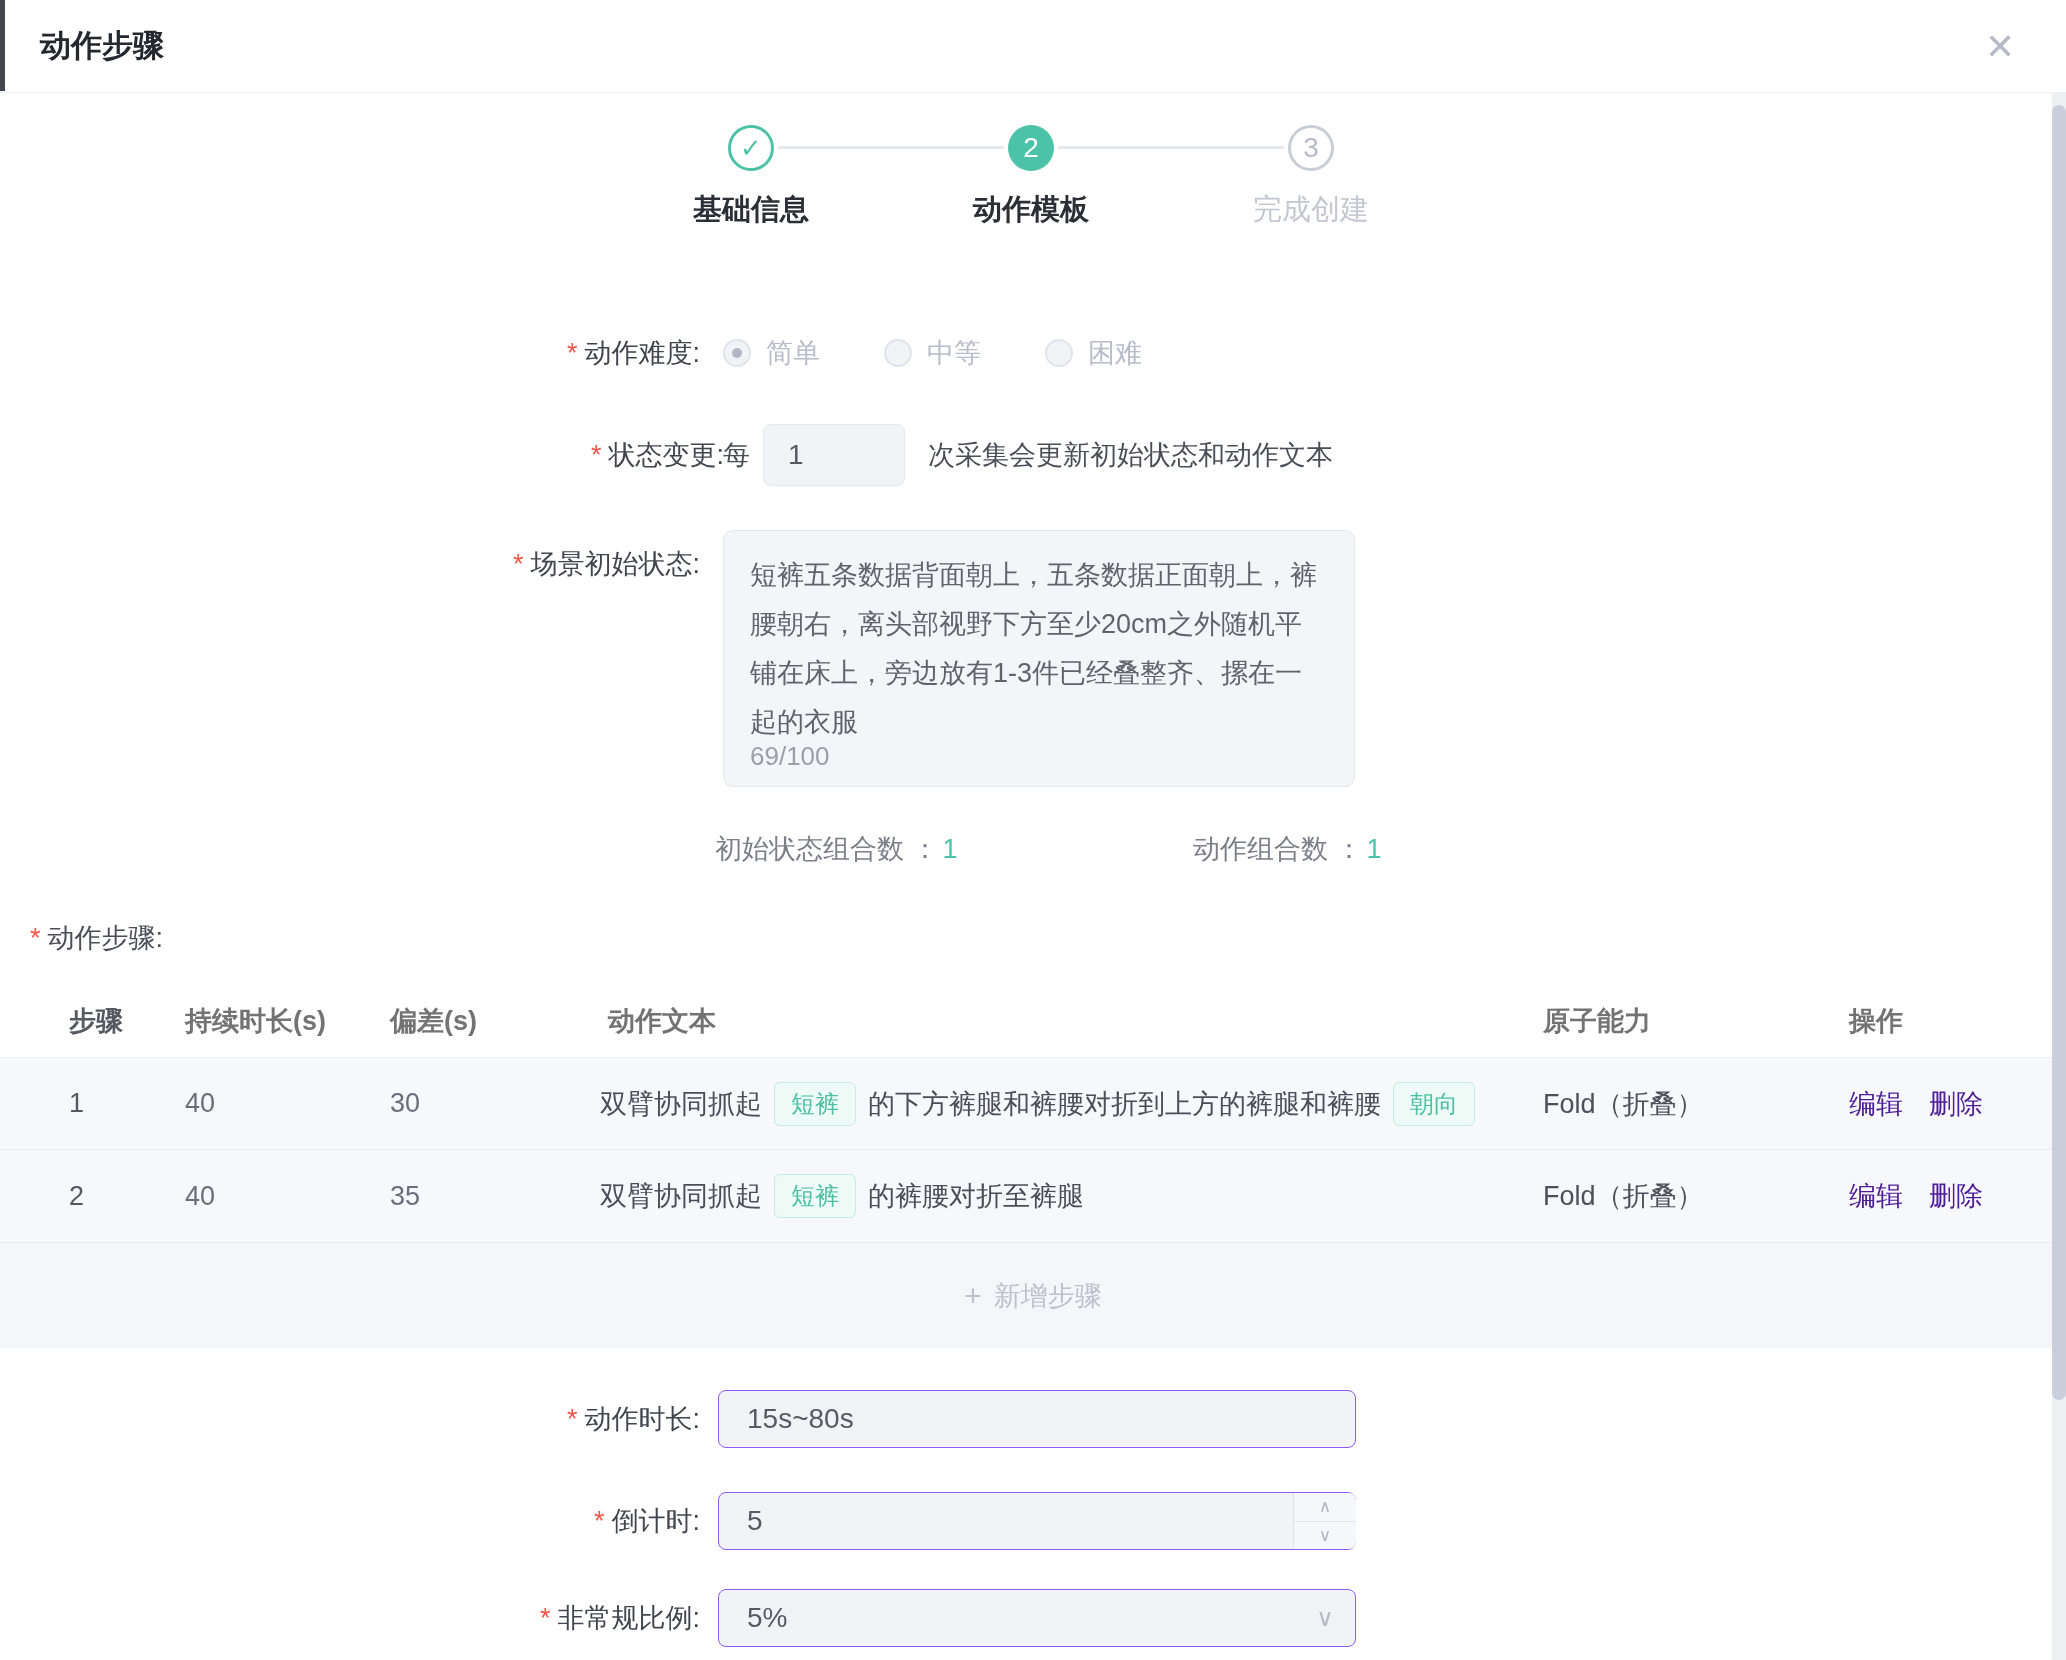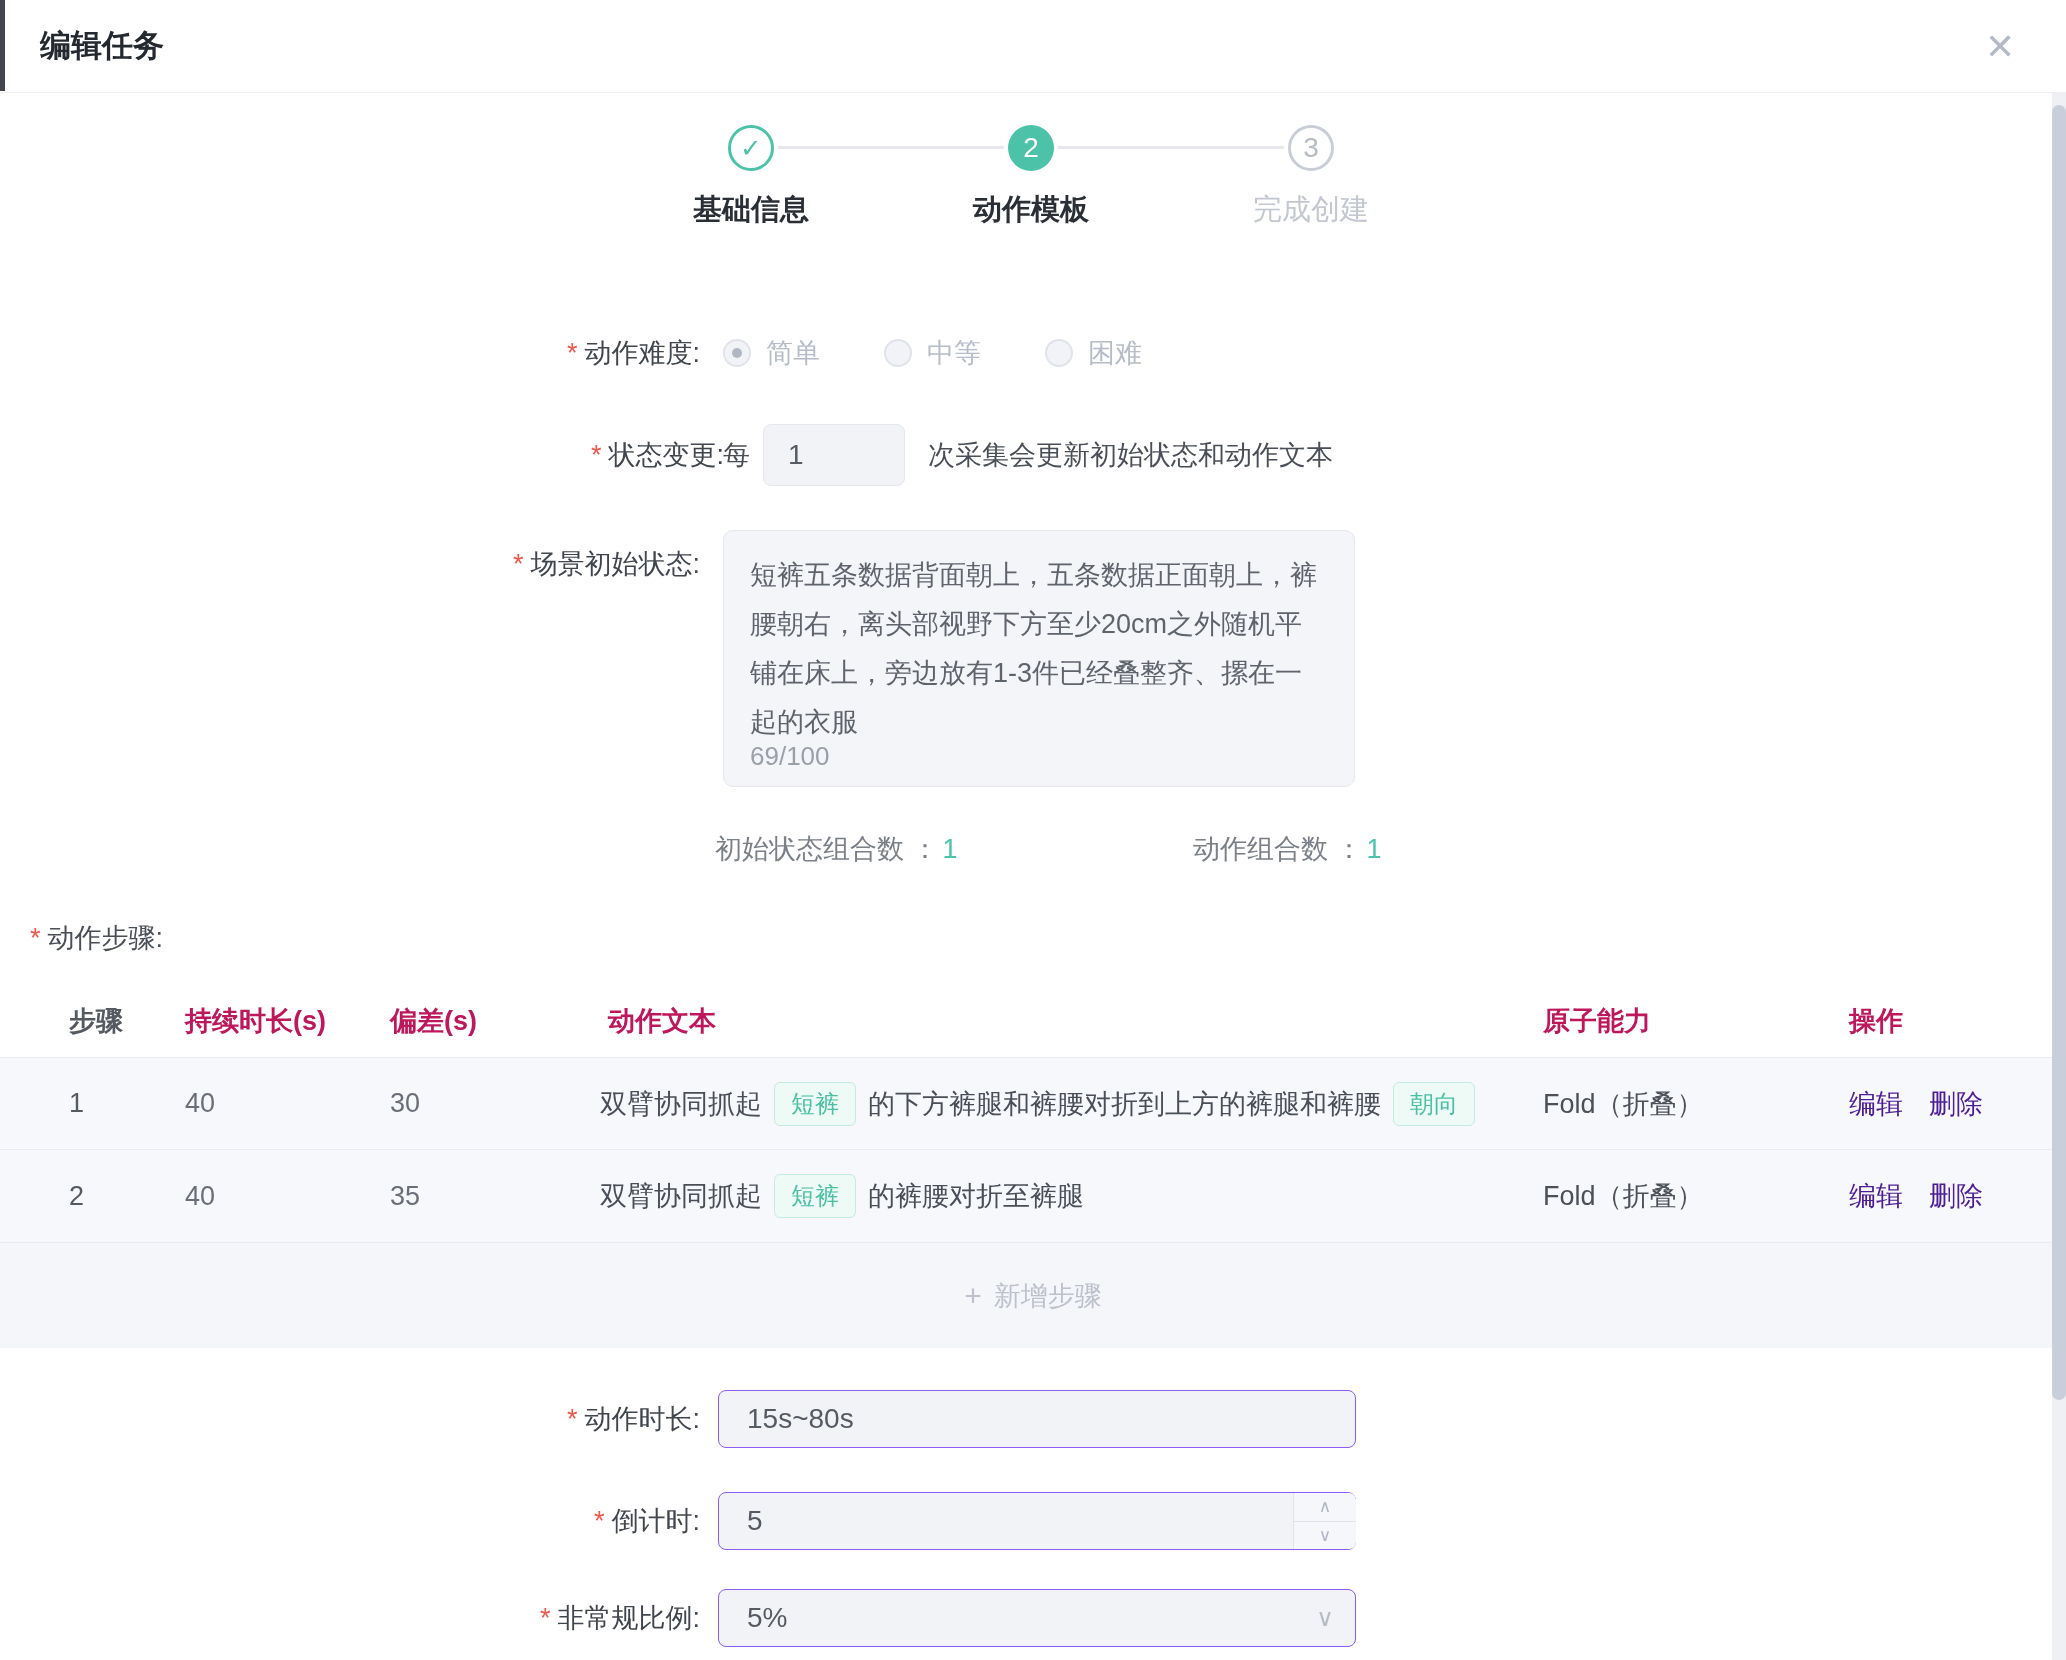--- a/index.html
+++ b/index.html
@@ -66,21 +66,21 @@
   .combo{position:absolute;top:0;height:42px;line-height:42px;font-size:27px;color:#7a7f88;white-space:nowrap;}
   .combo .combo-val{color:#4cc3a8;margin-left:4px;}
   .combo.c1{left:715px;}
   .combo.c2{left:1193px;}
 
   
   .steps-label{position:absolute;top:828px;left:30px;font-size:27px;color:#4a4f57;}
 
   
   .tbl-header{position:absolute;top:893px;left:0;width:2066px;height:72px;}
-  .tbl-header .cell{position:absolute;top:0;height:72px;line-height:72px;font-size:27px;font-weight:bold;color:#be185d;white-space:nowrap;}
+  .tbl-header .cell{position:absolute;top:0;height:72px;line-height:72px;font-size:27px;font-weight:bold;color:#737373;white-space:nowrap;}
   .tbl-row{position:absolute;left:0;width:2066px;height:93px;background:#f7f8fc;box-sizing:border-box;}
   .tbl-row.r1{top:965px;border-top:1px solid #e9ebf2;border-bottom:1px solid #e9ebf2;}
   .tbl-row.r2{top:1058px;border-bottom:1px solid #e9ebf2;}
   .tbl-row .cell{position:absolute;top:0;height:100%;display:flex;align-items:center;font-size:27px;color:#6a6f77;white-space:nowrap;}
   .cell.c-step{left:69px;color:#555a61;}
   .cell.c-dur{left:185px;}
   .cell.c-off{left:390px;}
   .cell.c-text{left:600px;gap:12px;color:#4a4f57;}
   .cell.c-ability{left:1543px;color:#4c5158;}
   .cell.c-ops{left:1849px;gap:26px;}
@@ -129,21 +129,21 @@
       <div class="wm-tile" style="left: 1220px; top: 1080px;">{{current_time}}</div>
       <div class="wm-tile" style="left: 1780px; top: 1080px;">{{current_time}}</div>
       <div class="wm-tile" style="left: -160px; top: 1460px;">{{current_time}}</div>
       <div class="wm-tile" style="left: 400px; top: 1460px;">{{current_time}}</div>
       <div class="wm-tile" style="left: 960px; top: 1460px;">{{current_time}}</div>
       <div class="wm-tile" style="left: 1520px; top: 1460px;">{{current_time}}</div>
     </div>
 
   <div class="edge-strip"></div>
   <div class="dlg-header">
-    <div class="dlg-title">编辑任务</div>
+    <div class="dlg-title">动作步骤</div>
     <div class="dlg-close">✕</div>
   </div>
 
   <div class="dlg-body">
 
     <div class="step-line l1"></div>
     <div class="step-line l2"></div>
     <div class="step-circle done">✓</div>
     <div class="step-circle active">2</div>
     <div class="step-circle pending">3</div>

